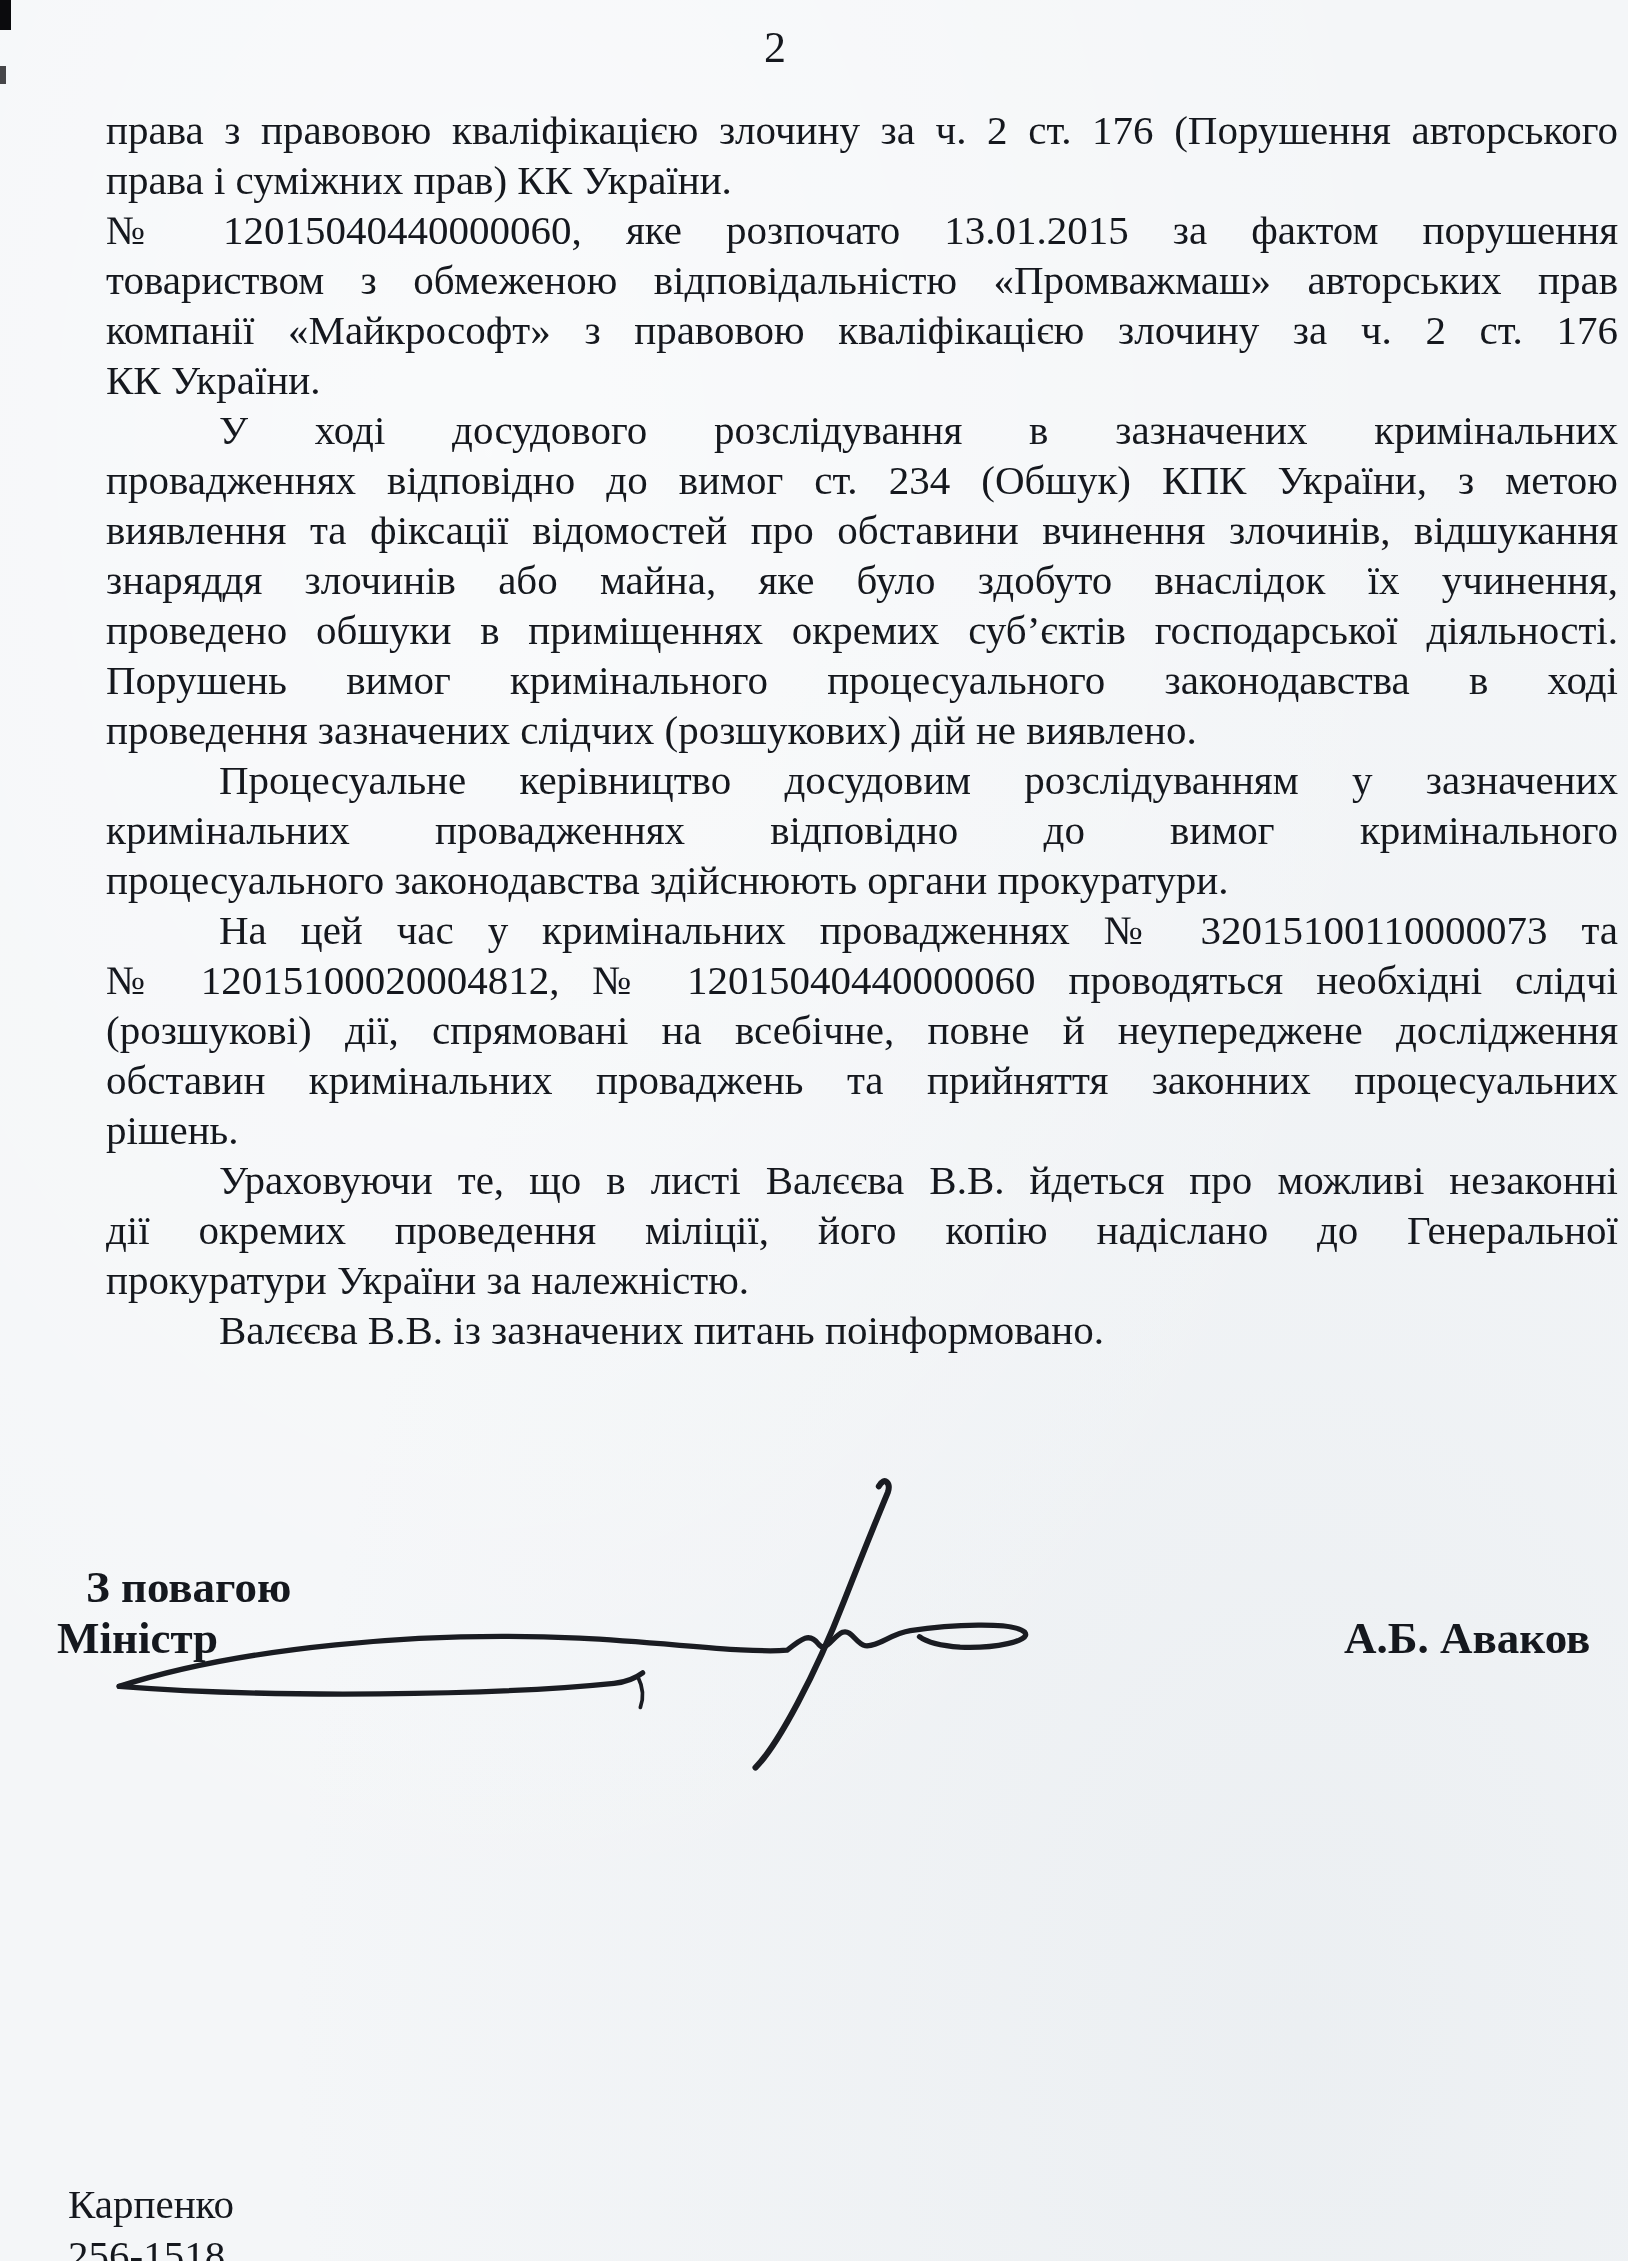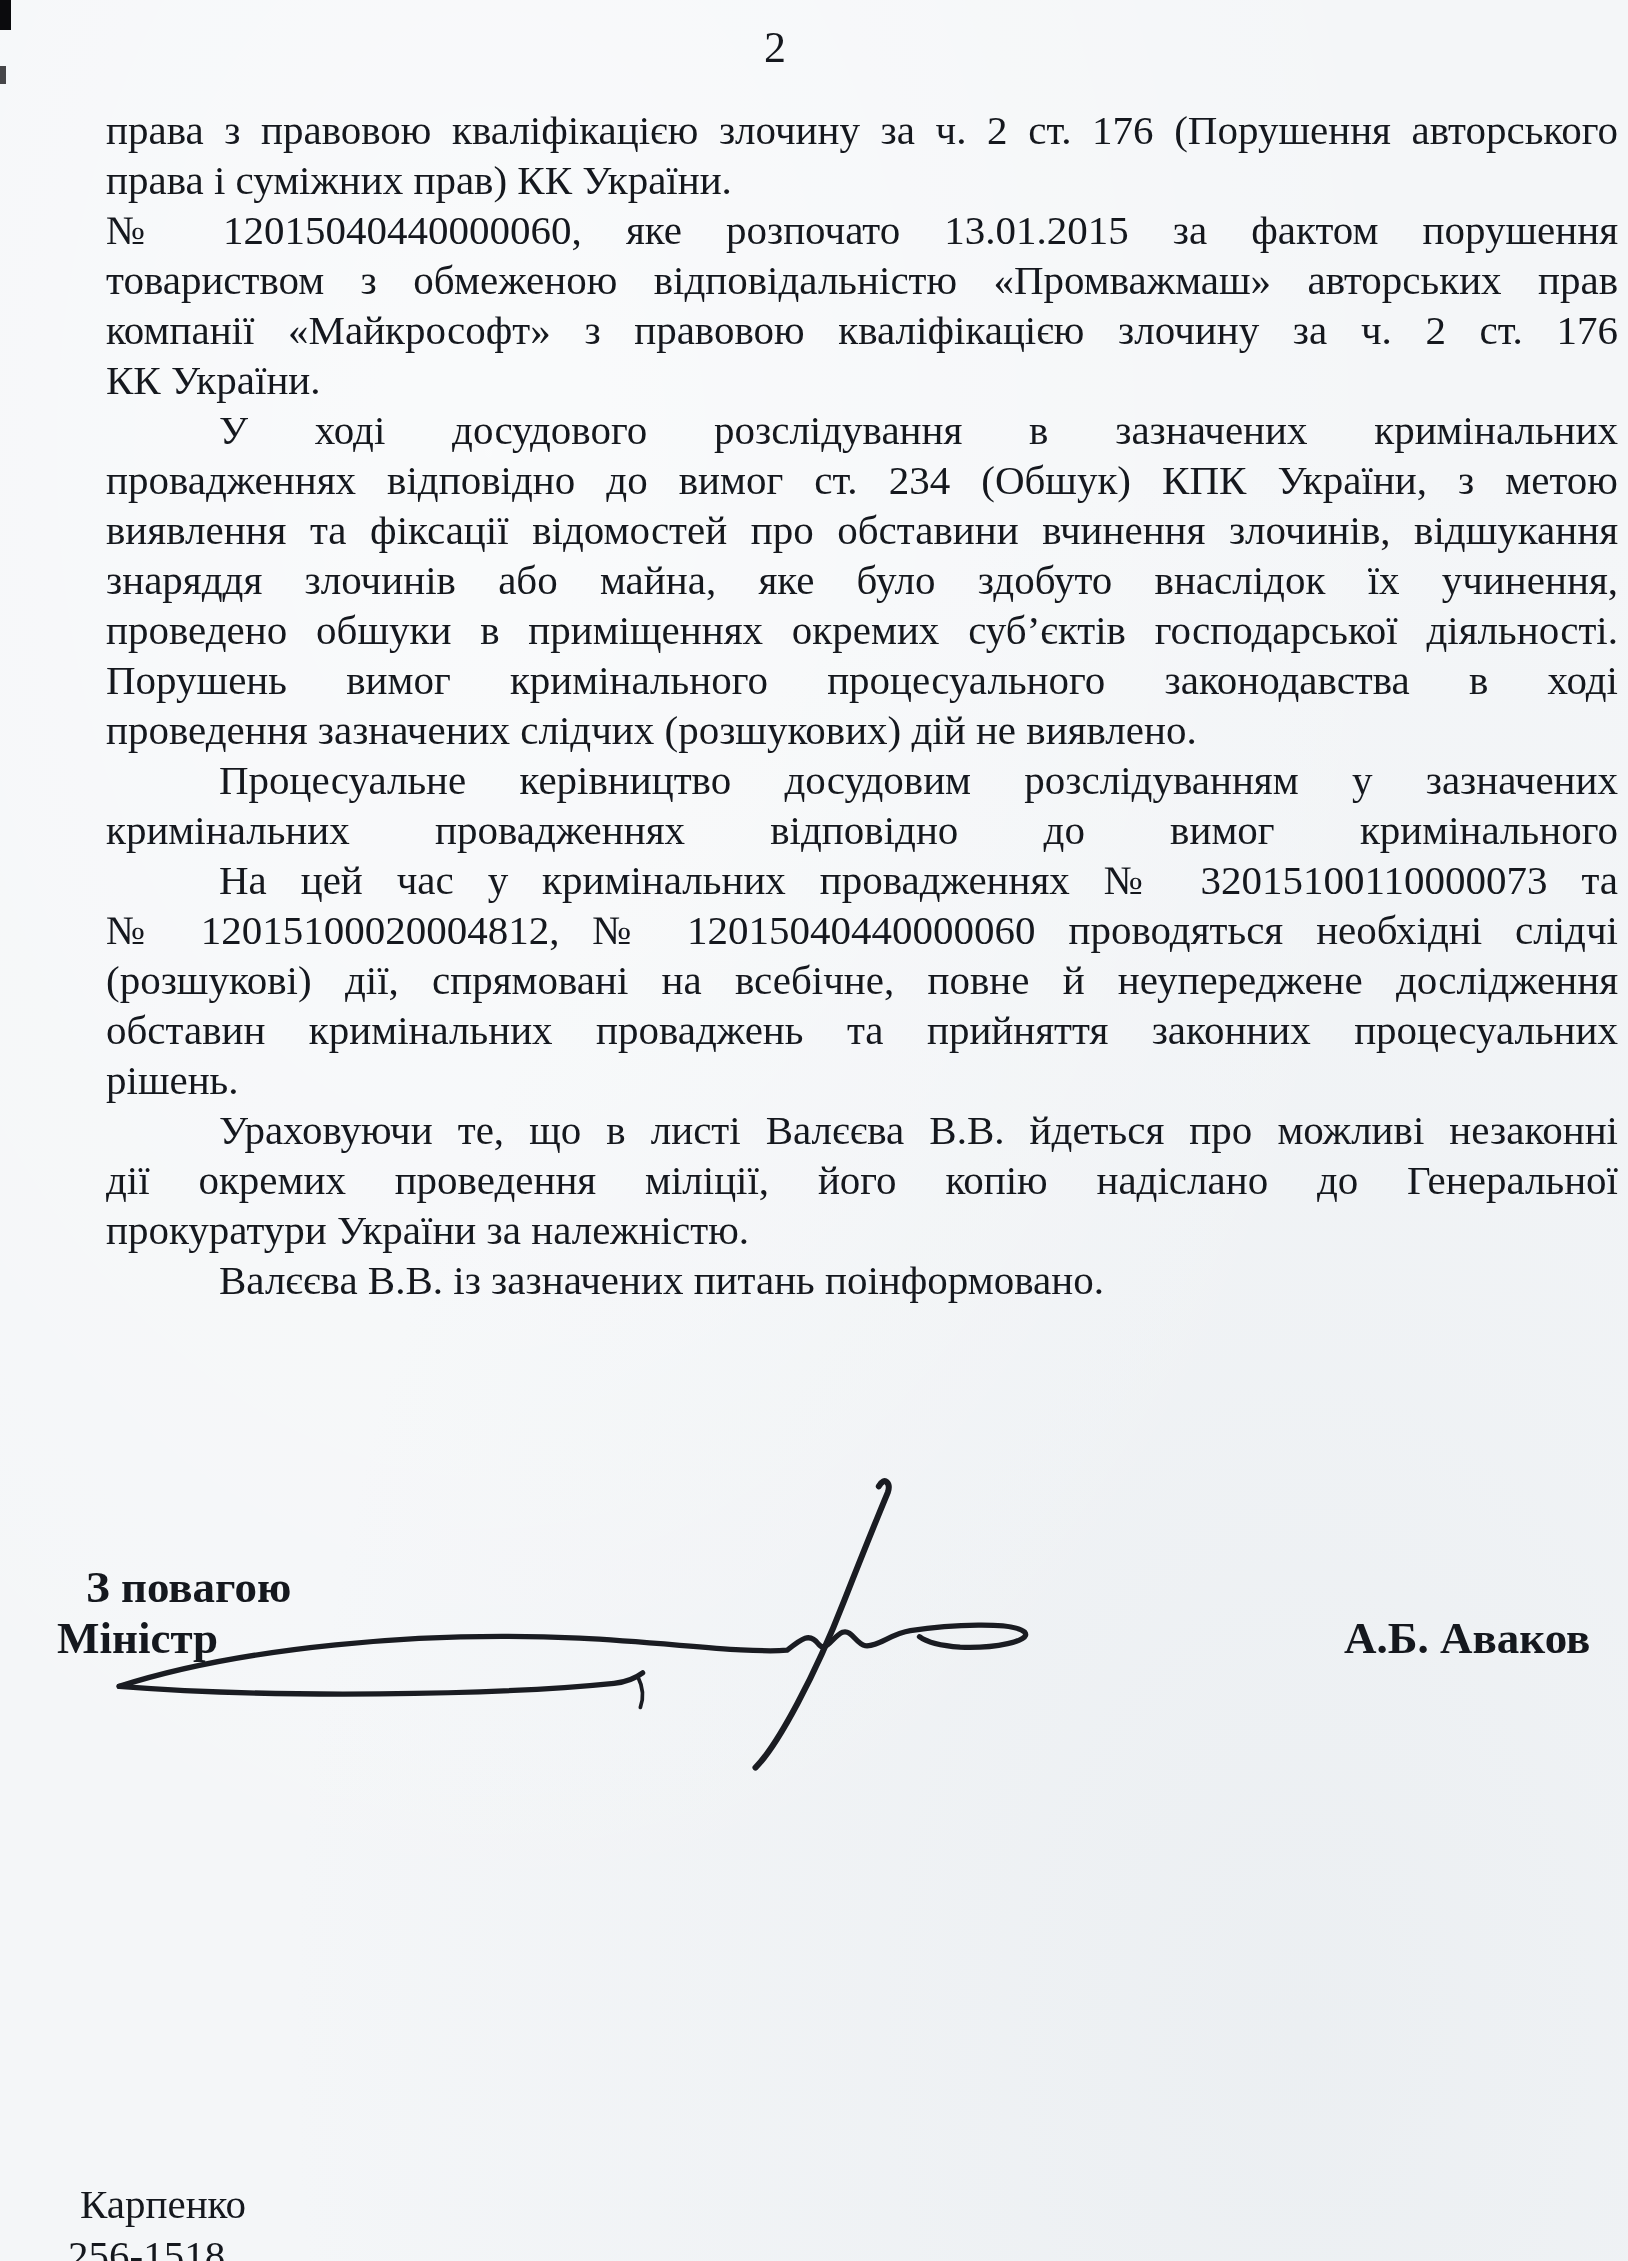--- a/index.html
+++ b/index.html
@@ -29,21 +29,21 @@
   .signoff {
     position:absolute; font-size:45px; line-height:1.1; font-weight:bold;
     white-space:nowrap;
   }
   .salutation { left:86px; top:1563px; }
   .title      { left:57px;  top:1614px; }
   .name       { left:1344px; top:1614px; }
   .footer-line {
     position:absolute; left:68px; font-size:41px; line-height:1.1; white-space:nowrap;
   }
-  .executor { top:2182px;margin-left:12px; }
+  .executor { top:2182px; }
   .phone    { top:2233px; }
   .sig-svg { position:absolute; left:0; top:0; width:1629px; height:2261px; pointer-events:none; }
   .scan-mark { position:absolute; background:#0b0b0d; }
   .mark1 { left:0; top:0; width:10.5px; height:30px; }
   .mark2 { left:0; top:66px; width:6px; height:18px; opacity:.75; }
 </style>
 </head>
 <body>
 
 <div class="page">
@@ -62,20 +62,21 @@
       <div class="line last">КК України.</div>
       <div class="line indent">У ході досудового розслідування в зазначених кримінальних</div>
       <div class="line">провадженнях відповідно до вимог ст. 234 (Обшук) КПК України, з метою</div>
       <div class="line">виявлення та фіксації відомостей про обставини вчинення злочинів, відшукання</div>
       <div class="line">знаряддя злочинів або майна, яке було здобуто внаслідок їх учинення,</div>
       <div class="line">проведено обшуки в приміщеннях окремих суб’єктів господарської діяльності.</div>
       <div class="line">Порушень вимог кримінального процесуального законодавства в ході</div>
       <div class="line last">проведення зазначених слідчих (розшукових) дій не виявлено.</div>
       <div class="line indent">Процесуальне керівництво досудовим розслідуванням у зазначених</div>
       <div class="line">кримінальних провадженнях відповідно до вимог кримінального</div>
+      <div class="line last">процесуального законодавства здійснюють органи прокуратури.</div>
       <div class="line indent">На цей час у кримінальних провадженнях № 32015100110000073 та</div>
       <div class="line">№ 12015100020004812, № 12015040440000060 проводяться необхідні слідчі</div>
       <div class="line">(розшукові) дії, спрямовані на всебічне, повне й неупереджене дослідження</div>
       <div class="line">обставин кримінальних проваджень та прийняття законних процесуальних</div>
       <div class="line last">рішень.</div>
       <div class="line indent">Ураховуючи те, що в листі Валєєва В.В. йдеться про можливі незаконні</div>
       <div class="line">дії окремих проведення міліції, його копію надіслано до Генеральної</div>
       <div class="line last">прокуратури України за належністю.</div>
       <div class="line indent last">Валєєва В.В. із зазначених питань поінформовано.</div>
     </div>

